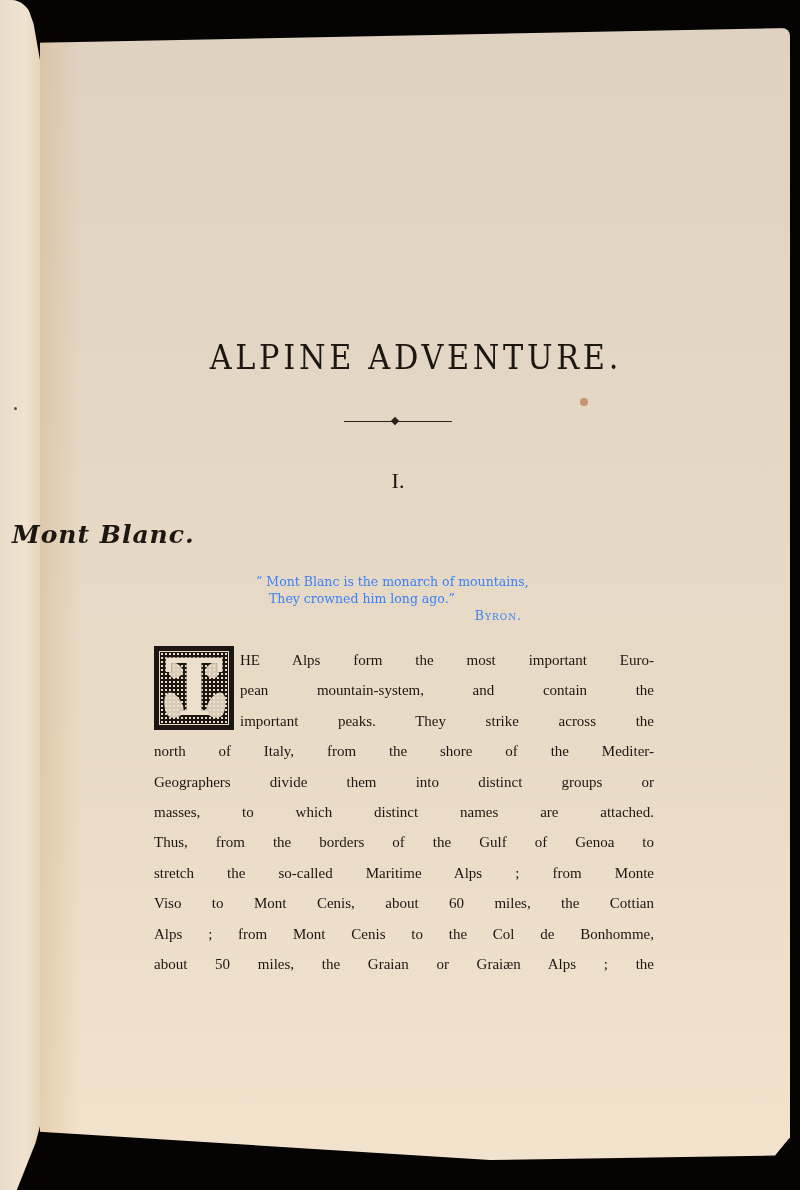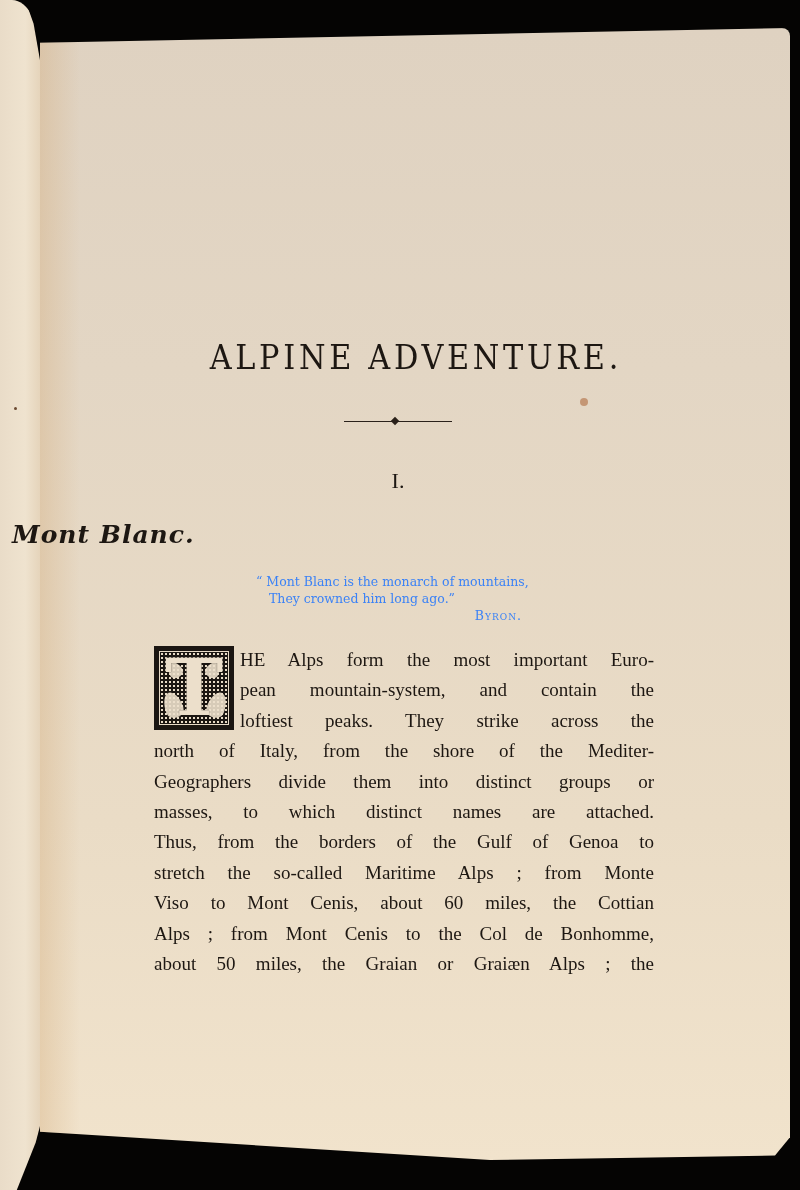--- a/index.html
+++ b/index.html
@@ -136,21 +136,21 @@
       padding-right: 34px;
       font-variant: small-caps;
       letter-spacing: 1px;
     }
     .body-text {
       position: absolute;
       left: 142px;
       top: 645px;
       width: 500px;
       font-family: "Liberation Serif", serif;
-      font-size: 19px;
+      font-size: 15px;
       line-height: 30.4px;
       color: #1d1712;
     }
     .body-line {
       display: block;
       white-space: nowrap;
       text-align: justify;
       text-align-last: justify;
       height: 30.4px;
     }
@@ -225,21 +225,21 @@
       <div class="leaf" style="left:8px; top:44px; transform:rotate(-20deg);"></div>
       <div class="leaf" style="left:52px; top:44px; transform:rotate(20deg);"></div>
       <div class="leaf" style="left:12px; top:14px; width:14px; height:16px; transform:rotate(-30deg);"></div>
       <div class="leaf" style="left:50px; top:14px; width:14px; height:16px; transform:rotate(30deg);"></div>
       <div class="letter">T</div>
     </div>
 
     <div class="body-text">
       <span class="body-line indented">HE Alps form the most important Euro-</span>
       <span class="body-line indented">pean mountain-system, and contain the</span>
-      <span class="body-line indented">loftiest peaks.  They strike across the</span>
+      <span class="body-line indented">important peaks.  They strike across the</span>
       <span class="body-line">north of Italy, from the shore of the Mediter-</span>
       <span class="body-line">Geographers divide them into distinct groups or</span>
       <span class="body-line">masses, to which distinct names are attached.</span>
       <span class="body-line">Thus, from the borders of the Gulf of Genoa to</span>
       <span class="body-line">stretch the so-called Maritime Alps ; from Monte</span>
       <span class="body-line">Viso to Mont Cenis, about 60 miles, the Cottian</span>
       <span class="body-line">Alps ; from Mont Cenis to the Col de Bonhomme,</span>
       <span class="body-line">about 50 miles, the Graian or Graiæn Alps ; the</span>
     </div>
   </div>

